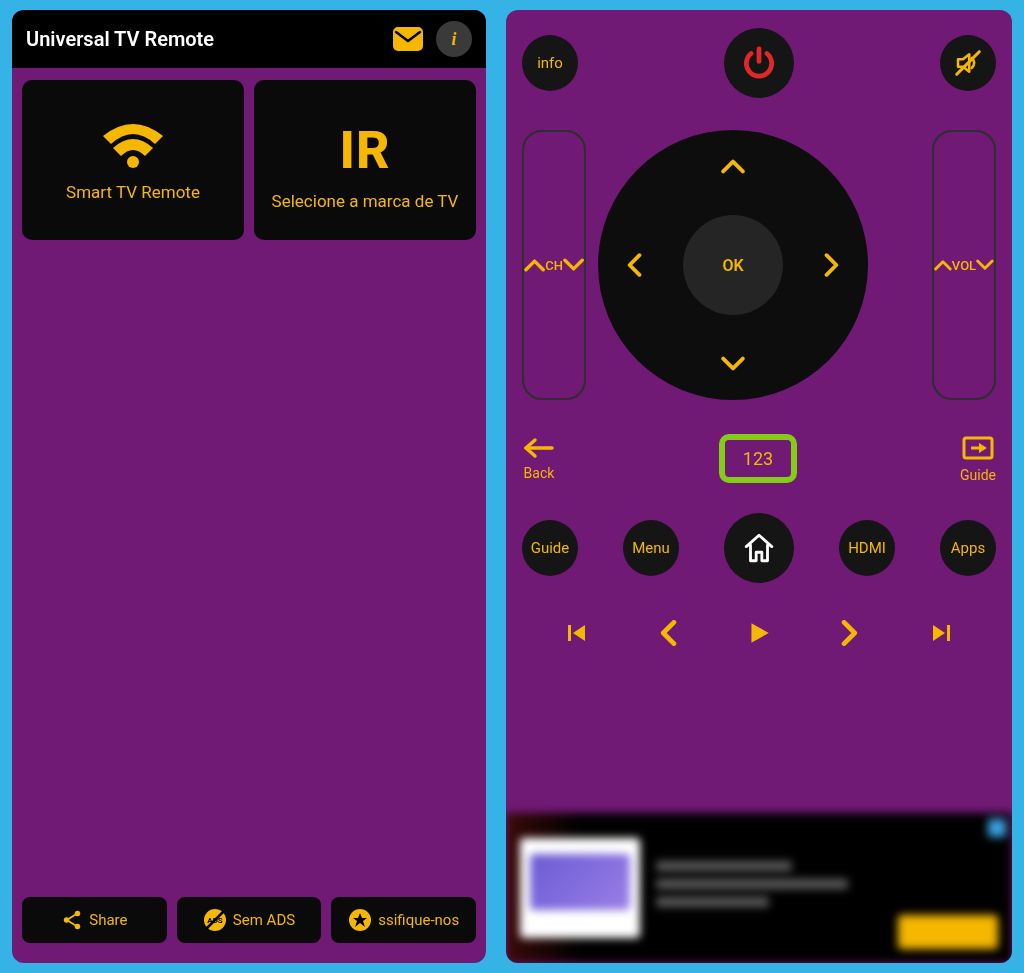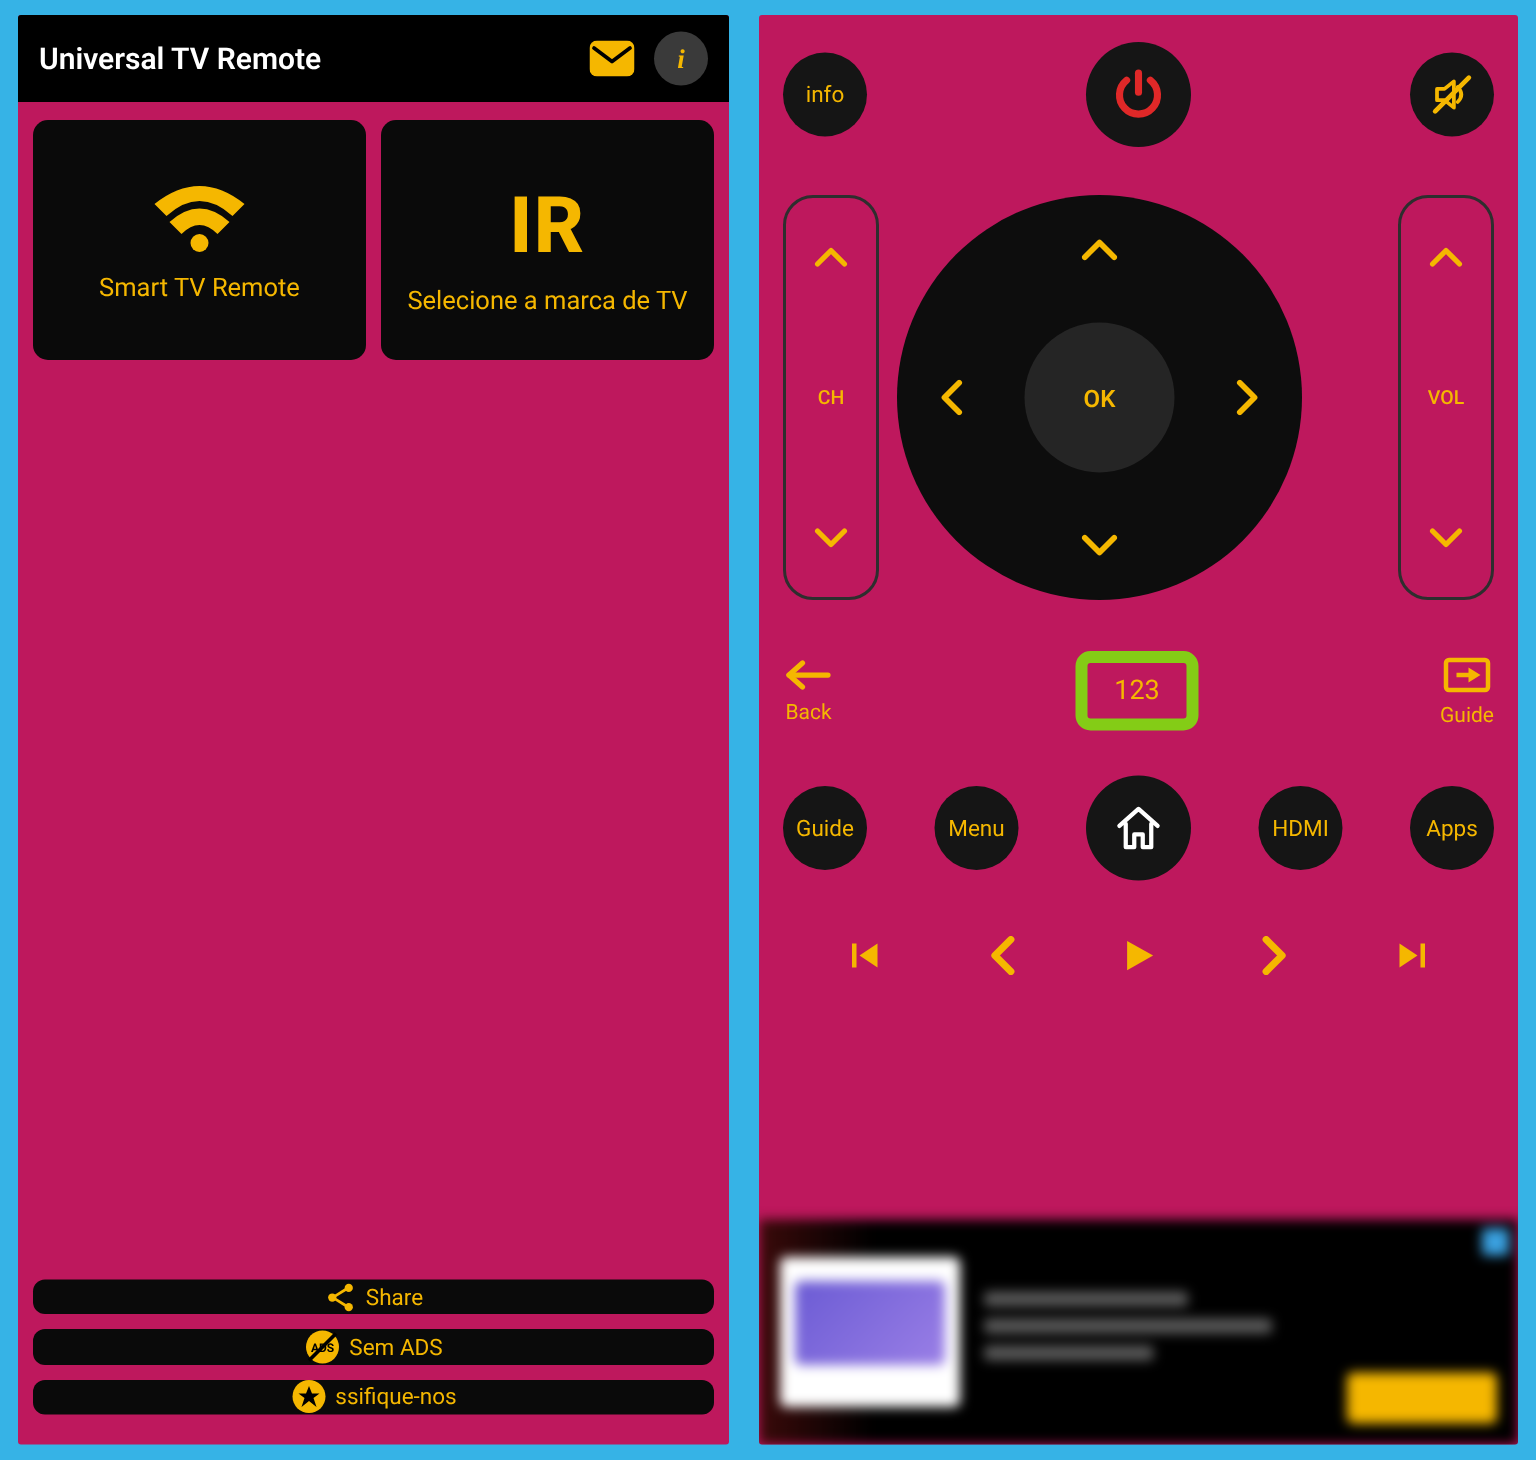--- a/index.html
+++ b/index.html
@@ -8,22 +8,22 @@
     width: 1024px;
     height: 973px;
     overflow: hidden;
     font-family: -apple-system, Roboto, Arial, sans-serif;
     display: flex;
     gap: 20px;
     padding: 10px 12px;
   }
   .screen {
     flex: 1;
-    background: #be185d;
-    border-radius: 2px;
+    background: #701a75;
+    border-radius: 12px;
     display: flex;
     flex-direction: column;
     position: relative;
     overflow: hidden;
   }
   
   .left .topbar {
     height: 58px;
     background: #000;
     display: flex;
@@ -82,21 +82,20 @@
     font-weight: 800;
     letter-spacing: 1px;
     line-height: 1;
     margin-top: 16px;
   }
   .left .spacer { flex: 1; }
   .bottom-btns {
     display: flex;
     gap: 10px;
     padding: 14px 10px 20px;
-    flex-direction: column;
   }
   .pill {
     flex: 1;
     background: #0a0a0a;
     border-radius: 8px;
     height: 46px;
     display: flex;
     align-items: center;
     justify-content: center;
     gap: 6px;
@@ -127,21 +126,20 @@
     align-items: stretch;
     justify-content: space-between;
     gap: 12px;
   }
   .vbar {
     width: 64px;
     height: 270px;
     border: 2px solid #2e2e2e;
     border-radius: 20px;
     display: flex;
-    flex-direction: column;
     align-items: center;
     justify-content: space-between;
     padding: 32px 0;
     color: #f5b700;
     cursor: pointer;
   }
   .vbar .lbl { font-size: 13px; font-weight: 500; }
   .dpad-wrap {
     flex: 1;
     display: flex;
@@ -184,21 +182,21 @@
   .stack {
     display: flex;
     flex-direction: column;
     align-items: center;
     gap: 6px;
     color: #f5b700;
     font-size: 14px;
     cursor: pointer;
   }
   .numbox {
-    border: 8px solid #84cc16;
+    border: 6px solid #84cc16;
     border-radius: 10px;
     padding: 8px 18px;
     color: #f5b700;
     font-size: 18px;
     cursor: pointer;
   }
   .row4 { margin-top: 30px; justify-content: space-between; }
   .row5 { margin-top: 30px; justify-content: space-around; padding: 0 10px; }
   .tbtn {
     color: #f5b700;

